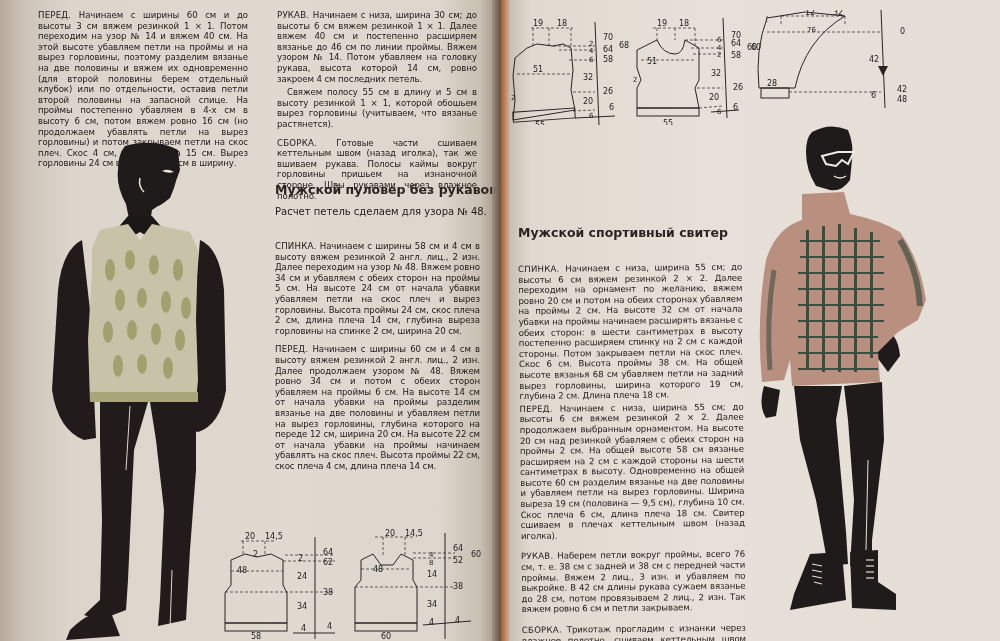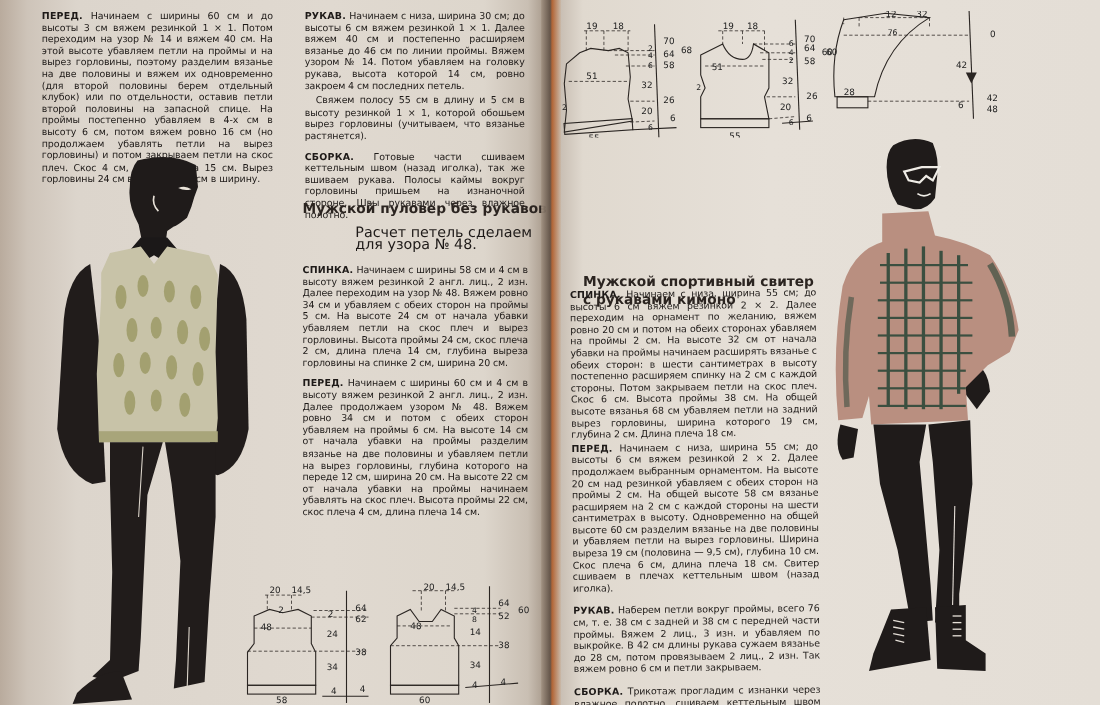--- a/index.html
+++ b/index.html
@@ -18,23 +18,23 @@
     left:500px; width:500px;
     background:linear-gradient(90deg,#7d6e62 0%,#c9bfb4 2%,#e0d9cf 6%,#e6e0d8 40%,#e4ded6 100%);
   }
   .spine {
     position:absolute; left:492px; top:0; width:18px; height:641px;
     background:linear-gradient(90deg,#a09080,#5f5045 45%,#b6622f 55%,#c9b9a8);
     opacity:.9;
   }
   .txt { position:absolute; font-size:8.6px; line-height:10.6px; letter-spacing:-.1px; }
   .txt p { margin:0 0 6px 0; text-align:justify; }
-  .lead { font-weight:bold; letter-spacing:.2px; }
+  .lead { font-weight:normal; letter-spacing:.2px; }
   .heading { position:absolute; font-size:12.5px; font-weight:bold; line-height:16px; color:#2b2420; }
-  .sub { position:absolute; font-size:13px; line-height:11px;margin-left:48px; }
+  .sub { position:absolute; font-size:10px; line-height:11px; }
   .pagenum { position:absolute; font-size:11px; font-weight:bold; font-style:italic; }
 
   
   .figure { position:absolute; }
   svg text { font-family:"DejaVu Sans", sans-serif; fill:#222; }
 </style>
 </head>
 <body>
 
 <div class="page page-left">
@@ -241,23 +241,22 @@
     <text x="302" y="22" font-size="7">76</text>
     <text x="262" y="76" font-size="8">28</text>
     <text x="364" y="52" font-size="8">42</text>
     <text x="366" y="88" font-size="8">6</text>
     <text x="395" y="24" font-size="8">0</text>
     <text x="392" y="82" font-size="8">42</text>
     <text x="392" y="92" font-size="8">48</text>
     <text x="246" y="40" font-size="8">60</text>
   </svg>
 
-  <div class="heading" style="left:30px; top:225px; width:230px;margin-top:23px;">
+  <div class="heading" style="left:18px; top:225px; width:230px;">
     <div>Мужской спортивный свитер</div>
-    <div>с рукавами кимоно</div>
   </div>
 
   <div class="txt" style="left:18px; top:264px; width:224px; transform:rotate(-0.6deg); transform-origin:0 0;">
     <p style="margin-bottom:2px;"><span class="lead">СПИНКА.</span> <span>Начинаем с низа, ширина 55 см; до высоты 6 см вяжем резинкой 2 × 2. Далее переходим на орнамент по желанию, вяжем ровно 20 см и потом на обеих сторонах убавляем на проймы 2 см. На высоте 32 см от начала убавки на проймы начинаем расширять вязанье с обеих сторон: в шести сантиметрах в высоту постепенно расширяем спинку на 2 см с каждой стороны. Потом закрываем петли на скос плеч. Скос 6 см. Высота проймы 38 см. На общей высоте вязанья 68 см убавляем петли на задний вырез горловины, ширина которого 19 см, глубина 2 см. Длина плеча 18 см.</span></p>
     <p style="margin-bottom:10px;"><span class="lead">ПЕРЕД.</span> <span>Начинаем с низа, ширина 55 см; до высоты 6 см вяжем резинкой 2 × 2. Далее продолжаем выбранным орнаментом. На высоте 20 см над резинкой убавляем с обеих сторон на проймы 2 см. На общей высоте 58 см вязанье расширяем на 2 см с каждой стороны на шести сантиметрах в высоту. Одновременно на общей высоте 60 см разделим вязанье на две половины и убавляем петли на вырез горловины. Ширина выреза 19 см (половина — 9,5 см), глубина 10 см. Скос плеча 6 см, длина плеча 18 см. Свитер сшиваем в плечах кеттельным швом (назад иголка).</span></p>
     <p style="margin-bottom:10px;"><span class="lead">РУКАВ.</span> <span>Наберем петли вокруг проймы, всего 76 см, т. е. 38 см с задней и 38 см с передней части проймы. Вяжем 2 лиц., 3 изн. и убавляем по выкройке. В 42 см длины рукава сужаем вязанье до 28 см, потом провязываем 2 лиц., 2 изн. Так вяжем ровно 6 см и петли закрываем.</span></p>
     <p><span class="lead">СБОРКА.</span> <span>Трикотаж прогладим с изнанки через влажное полотно, сшиваем кеттельным швом (назад иголка). Наберем на 4 спицы петли вокруг выреза горловины и вяжем 6 см резинкой 2 × 2. Петли свободно закрываем.</span></p>
   </div>
 
   <svg class="figure" style="left:250px; top:120px;" width="200" height="500" viewBox="0 0 200 500">

